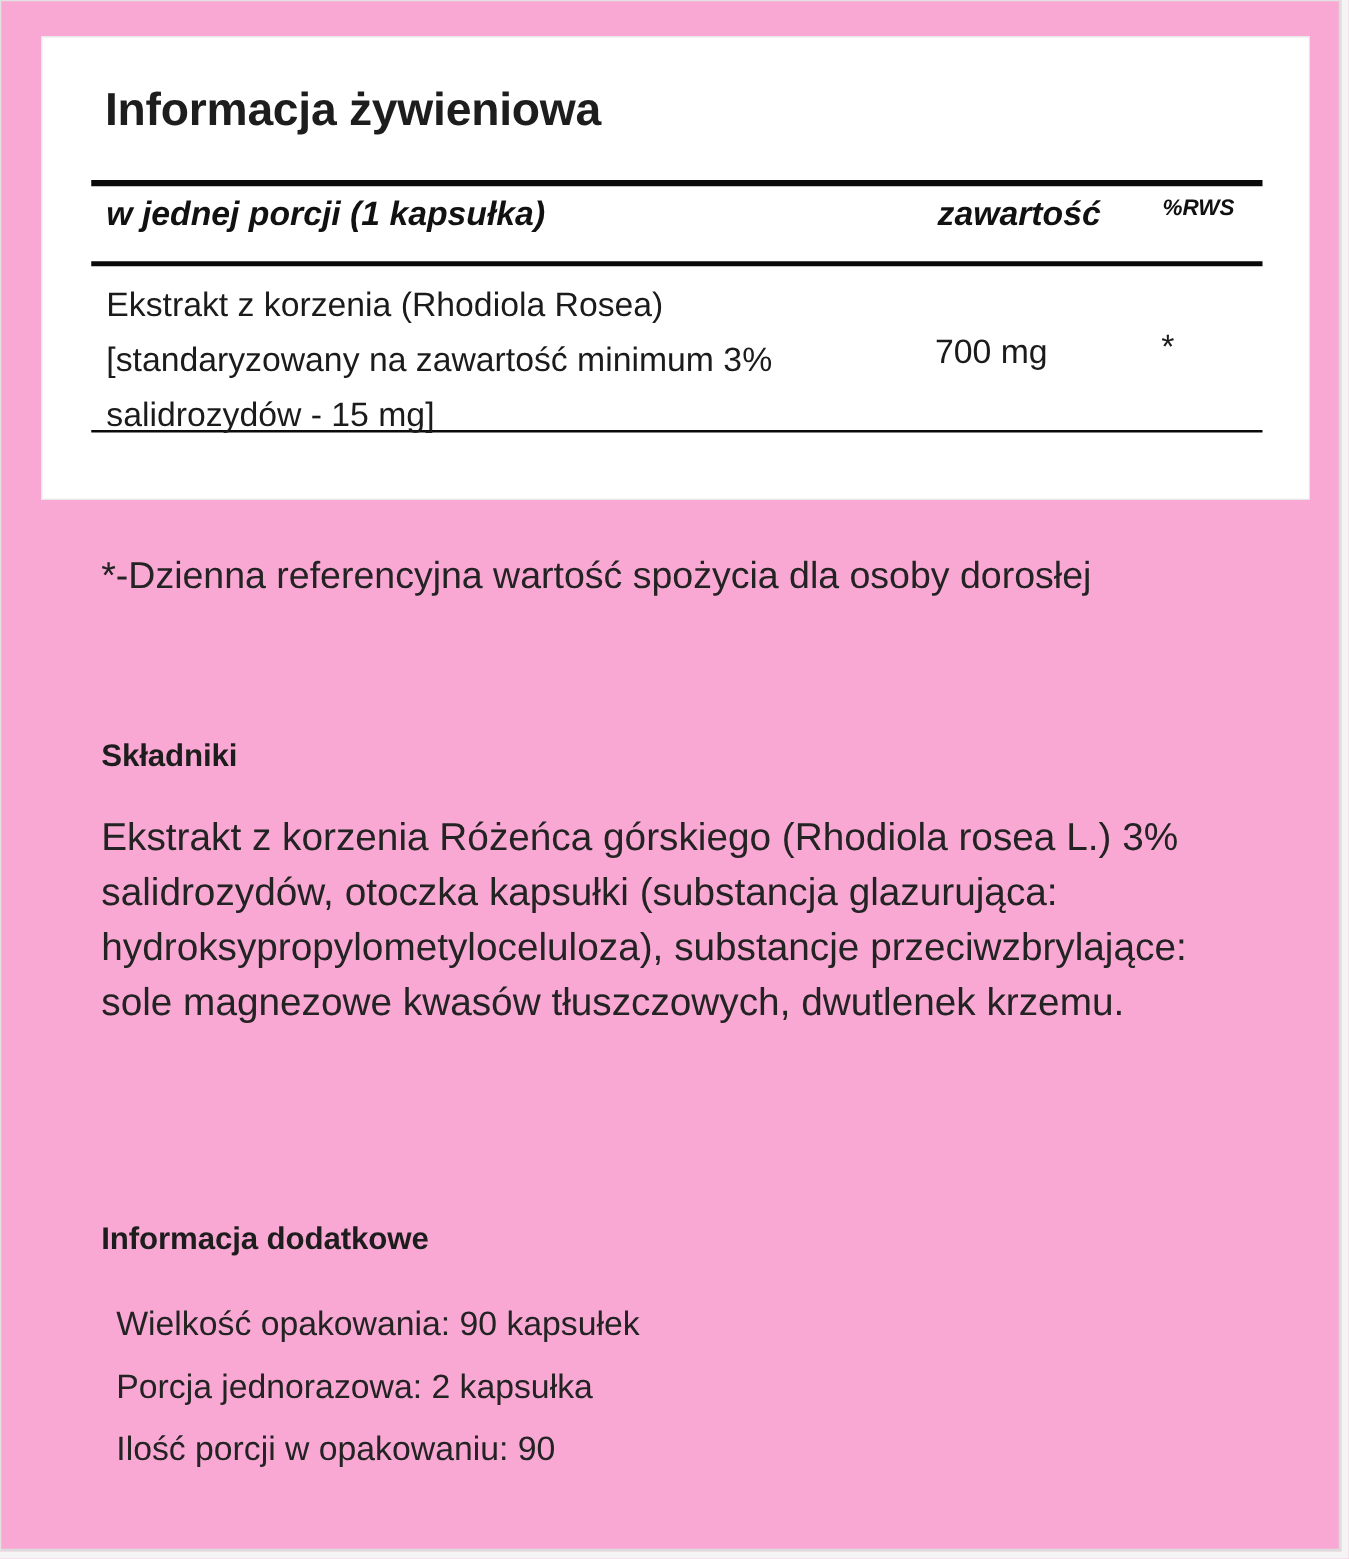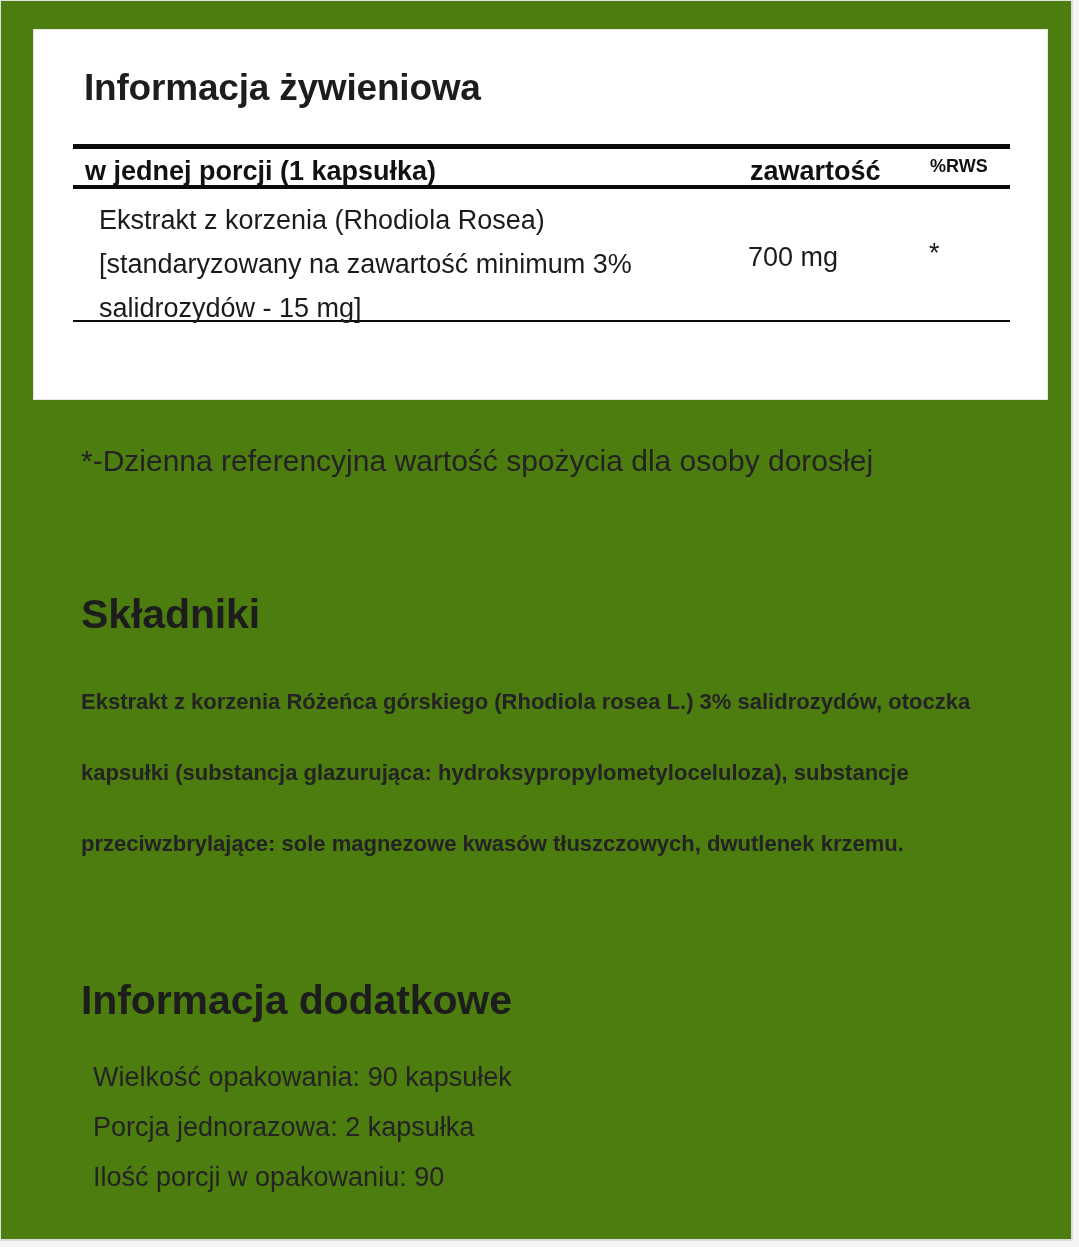--- a/index.html
+++ b/index.html
@@ -15,21 +15,21 @@
     color: #222222;
     overflow: hidden;
   }
 
   .page-panel {
     position: absolute;
     left: 0;
     top: 0;
     width: 1073px;
     height: 1241px;
-    background: #4d7c0f;
+    background: #f9a8d4;
     border: 1px solid #e2e2e2;
     border-right: 2px solid #dcdcdc;
     border-bottom: 2px solid #dcdcdc;
     box-sizing: border-box;
   }
 
   
   .nutrition-card {
     position: absolute;
     left: 32px;
@@ -70,21 +70,22 @@
     width: 100%;
   }
   .rule-bottom {
     height: 2px;
     background: #0a0a0a;
     width: 100%;
   }
 
   .nut-header-row {
     position: relative;
-    height: 36px;
+    height: 60px;
+    font-style: italic;
   }
   .nut-header-row .h-serving {
     position: absolute;
     left: 12px;
     top: 7px;
     font-size: 27px;
     font-weight: 700;
     color: #111111;
     white-space: nowrap;
   }
@@ -112,21 +113,20 @@
     height: 131px;
   }
   .nut-body-row .b-name {
     position: absolute;
     left: 12px;
     top: 9px;
     width: 640px;
     font-size: 27px;
     line-height: 44px;
     color: #1b1b1b;
-    margin-left: 14px;
   }
   .nut-body-row .b-amount {
     position: absolute;
     left: 675px;
     top: 53px;
     font-size: 27px;
     color: #1b1b1b;
     white-space: nowrap;
   }
   .nut-body-row .b-rws {
@@ -157,34 +157,33 @@
     width: 910px;
   }
   .section-extra {
     position: absolute;
     left: 80px;
     top: 976px;
     width: 910px;
   }
 
   .section-heading {
-    font-size: 41px;
+    font-size: 25px;
     font-weight: 700;
     color: #1d1d1d;
     letter-spacing: -0.1px;
     margin: 0 0 28px 0;
     white-space: nowrap;
   }
 
   .ingredients-text {
-    font-size: 22px;
-    line-height: 71px;
+    font-size: 31px;
+    line-height: 44px;
     color: #232323;
     margin: 0;
-    font-weight: bold;
   }
 
   .extra-list {
     list-style: none;
     margin: 12px;
     padding: 0;
   }
   .extra-list li {
     font-size: 27px;
     line-height: 50px;

